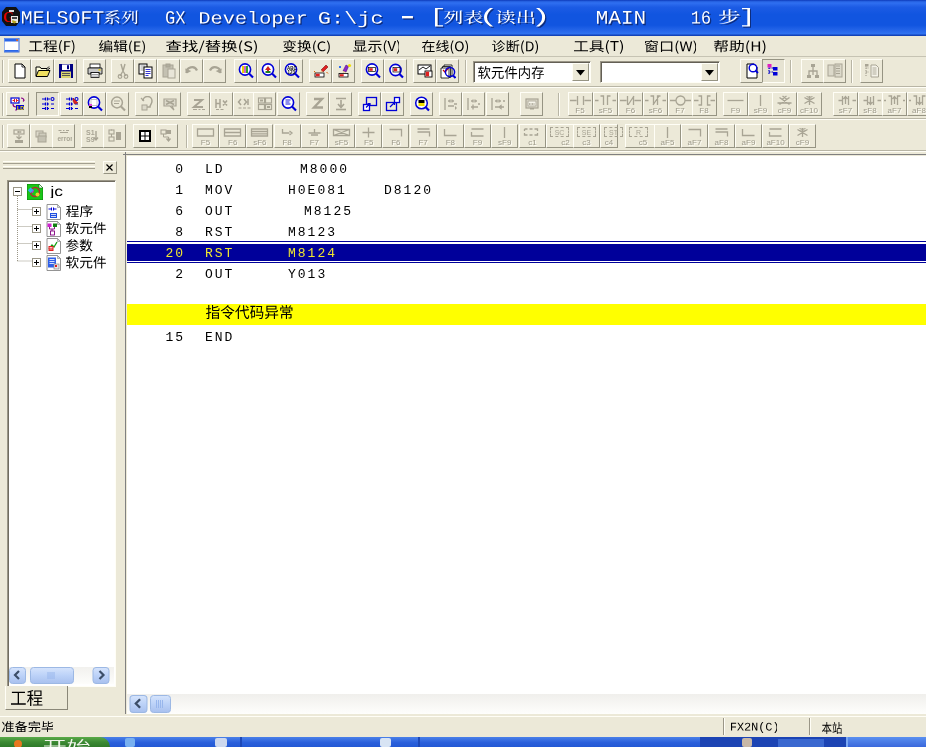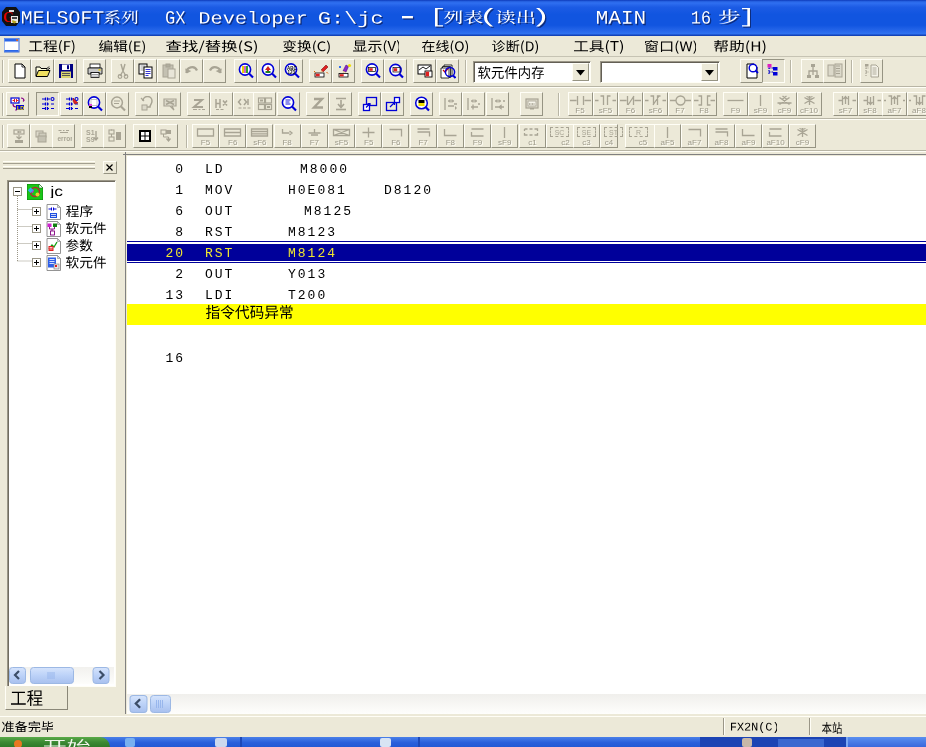--- a/index.html
+++ b/index.html
@@ -871,26 +871,25 @@
 <div class="abs" style="left:127px;top:156px;width:799px;height:538px;background:#fff;"></div>
 <div class="row" style="top:158.5px"><span class="stp">0</span><b style="left:78px">LD</b><b style="left:173px">M8000</b></div>
 <div class="row" style="top:179.5px"><span class="stp">1</span><b style="left:78px">MOV</b><b style="left:161px">H0E081</b><b style="left:257px">D8120</b></div>
 <div class="row" style="top:200.5px"><span class="stp">6</span><b style="left:78px">OUT</b><b style="left:177px">M8125</b></div>
 <div class="row" style="top:221.5px"><span class="stp">8</span><b style="left:78px">RST</b><b style="left:161px">M8123</b></div>
 <div class="abs" style="left:127px;top:240.5px;width:799px;height:22px;background:#00009a;"></div>
 <div class="abs" style="left:127px;top:242px;width:799px;height:1.5px;background:#fff;"></div>
 <div class="abs" style="left:127px;top:260.5px;width:799px;height:1.5px;background:#fff;"></div>
 <div class="row" style="top:242.5px;color:#f0e630"><span class="stp">20</span><b style="left:78px">RST</b><b style="left:161px">M8124</b></div>
 <div class="row" style="top:263.5px"><span class="stp">2</span><b style="left:78px">OUT</b><b style="left:161px">Y013</b></div>
-<div class="row" style="top:284.5px"><span class="stp">13</span><b style="left:78px">LDI</b><b style="left:161px">T200</b></div>
 <div class="abs" style="left:127px;top:304px;width:799px;height:21px;background:#ffff00;"></div>
 <svg class="t " style="left:206.0px;top:305.2px" width="86.50" height="14.20" viewBox="0 0 85.41 13.46" preserveAspectRatio="none">
       <path fill="#000" d="M5.9 0.1H7.0V4.2Q7.0 4.6 7.2 4.7Q7.4 4.8 8.1 4.8Q8.3 4.8 8.6 4.8Q8.9 4.8 9.3 4.8Q9.7 4.8 10.1 4.8Q10.5 4.8 10.9 4.8Q11.2 4.8 11.4 4.8Q11.8 4.8 12.0 4.7Q12.2 4.6 12.3 4.2Q12.4 3.8 12.4 3.0Q12.6 3.1 12.9 3.2Q13.2 3.3 13.4 3.4Q13.3 4.4 13.2 4.9Q13.0 5.4 12.6 5.6Q12.2 5.8 11.5 5.8Q11.3 5.8 11.0 5.8Q10.7 5.8 10.2 5.8Q9.8 5.8 9.3 5.8Q8.9 5.8 8.5 5.8Q8.2 5.8 8.1 5.8Q7.2 5.8 6.8 5.7Q6.3 5.5 6.1 5.2Q5.9 4.9 5.9 4.2ZM11.7 0.9 12.5 1.7Q11.7 2.0 10.8 2.3Q9.8 2.6 8.7 2.8Q7.7 3.0 6.7 3.2Q6.7 3.1 6.6 2.8Q6.5 2.6 6.4 2.4Q7.3 2.2 8.3 2.0Q9.3 1.7 10.2 1.5Q11.1 1.2 11.7 0.9ZM5.9 7.0H12.8V13.3H11.7V8.0H7.0V13.4H5.9ZM6.5 9.4H12.1V10.3H6.5ZM6.4 11.8H12.1V12.7H6.4ZM0.0 7.7Q0.6 7.6 1.5 7.4Q2.3 7.1 3.2 6.9Q4.1 6.6 5.1 6.3L5.2 7.3Q3.9 7.7 2.6 8.1Q1.3 8.5 0.3 8.8ZM0.2 3.0H5.0V4.0H0.2ZM2.2 0.1H3.3V12.1Q3.3 12.6 3.2 12.8Q3.0 13.1 2.8 13.2Q2.5 13.3 2.0 13.4Q1.5 13.4 0.8 13.4Q0.8 13.2 0.7 12.9Q0.6 12.6 0.5 12.4Q1.0 12.4 1.4 12.4Q1.8 12.4 1.9 12.4Q2.1 12.4 2.1 12.3Q2.2 12.3 2.2 12.1Z M18.5 10.0 19.3 9.3Q19.9 9.6 20.5 10.0Q21.2 10.5 21.8 10.9Q22.5 11.4 23.1 11.8Q23.6 12.2 24.0 12.6L23.2 13.5Q22.8 13.1 22.3 12.7Q21.7 12.2 21.1 11.8Q20.4 11.3 19.8 10.9Q19.1 10.4 18.5 10.0ZM16.5 6.7H25.5V7.8H16.5ZM19.9 4.1 20.6 3.5Q21.0 3.8 21.5 4.2Q21.9 4.6 22.3 5.0Q22.7 5.4 22.9 5.7L22.0 6.4Q21.8 6.1 21.5 5.7Q21.1 5.3 20.7 4.9Q20.3 4.5 19.9 4.1ZM21.7 0.7Q22.3 1.3 23.0 1.9Q23.8 2.6 24.7 3.2Q25.5 3.7 26.4 4.2Q27.3 4.7 28.2 5.0Q28.0 5.1 27.9 5.3Q27.7 5.5 27.6 5.7Q27.5 5.8 27.4 6.0Q26.5 5.6 25.6 5.1Q24.8 4.5 23.9 3.9Q23.0 3.3 22.2 2.6Q21.4 1.9 20.8 1.2ZM21.4 0.0 22.4 0.5Q21.6 1.6 20.4 2.7Q19.3 3.7 18.0 4.5Q16.7 5.4 15.3 6.0Q15.2 5.8 15.0 5.6Q14.8 5.3 14.6 5.1Q15.9 4.6 17.2 3.8Q18.5 3.0 19.6 2.0Q20.7 1.0 21.4 0.0ZM25.2 6.7H25.5L25.6 6.7L26.5 7.2Q25.9 7.8 25.1 8.6Q24.3 9.4 23.5 10.2Q22.7 11.0 21.9 11.8L20.9 11.2Q21.5 10.7 22.1 10.1Q22.7 9.5 23.3 8.9Q23.9 8.3 24.4 7.8Q24.9 7.3 25.2 6.9Z M33.2 5.0 42.2 3.9 42.4 4.9 33.4 6.1ZM38.9 0.9 39.7 0.4Q40.1 0.7 40.6 1.1Q41.1 1.5 41.5 2.0Q41.9 2.4 42.1 2.7L41.3 3.3Q41.0 2.9 40.6 2.5Q40.2 2.1 39.8 1.7Q39.3 1.2 38.9 0.9ZM33.1 0.2 34.1 0.5Q33.6 1.8 32.8 3.0Q32.1 4.3 31.2 5.3Q30.4 6.4 29.5 7.2Q29.4 7.1 29.3 6.9Q29.2 6.7 29.1 6.5Q28.9 6.3 28.8 6.1Q29.7 5.4 30.5 4.5Q31.3 3.5 31.9 2.4Q32.6 1.4 33.1 0.2ZM31.4 4.1 32.5 3.0 32.5 3.0V13.4H31.4ZM36.5 0.3H37.6Q37.7 2.7 37.9 4.8Q38.1 6.9 38.5 8.6Q38.9 10.2 39.6 11.1Q40.2 12.0 41.0 12.1Q41.3 12.1 41.5 11.5Q41.7 10.8 41.8 9.6Q41.9 9.7 42.1 9.8Q42.2 9.9 42.4 10.0Q42.6 10.1 42.7 10.2Q42.5 11.4 42.3 12.1Q42.0 12.8 41.7 13.1Q41.4 13.4 41.0 13.4Q40.0 13.3 39.3 12.6Q38.6 12.0 38.1 10.8Q37.6 9.6 37.3 8.0Q37.0 6.4 36.8 4.4Q36.6 2.5 36.5 0.3Z M55.6 6.4H56.7Q56.7 6.4 56.7 6.5Q56.7 6.6 56.7 6.7Q56.7 6.8 56.6 6.9Q56.5 8.9 56.3 10.1Q56.1 11.3 55.9 11.9Q55.7 12.6 55.5 12.9Q55.3 13.1 55.0 13.2Q54.8 13.3 54.5 13.3Q54.2 13.3 53.7 13.3Q53.3 13.3 52.7 13.3Q52.7 13.1 52.6 12.8Q52.6 12.5 52.4 12.3Q53.0 12.3 53.4 12.4Q53.8 12.4 54.0 12.4Q54.2 12.4 54.4 12.3Q54.5 12.3 54.6 12.2Q54.8 12.0 55.0 11.4Q55.2 10.8 55.3 9.6Q55.5 8.5 55.6 6.6ZM49.5 0.9H54.9V1.9H49.5ZM50.2 2.8 51.2 2.9Q51.1 3.6 51.1 4.4Q51.0 5.3 50.9 6.0Q50.8 6.8 50.7 7.4H49.7Q49.8 6.8 49.9 6.0Q50.0 5.2 50.0 4.4Q50.1 3.5 50.2 2.8ZM50.0 6.4H55.9V7.4H50.0ZM49.0 9.3H54.5V10.2H49.0ZM54.4 0.9H54.5L54.7 0.9L55.5 0.9Q55.4 1.6 55.3 2.4Q55.3 3.1 55.2 4.0Q55.1 4.8 55.0 5.6Q54.9 6.4 54.8 7.1L53.8 7.0Q53.9 6.3 54.0 5.5Q54.1 4.7 54.1 3.8Q54.2 3.0 54.3 2.3Q54.4 1.6 54.4 1.0ZM43.8 0.8H48.8V1.8H43.8ZM45.2 5.3H48.3V11.6H45.2V10.6H47.4V6.3H45.2ZM45.6 1.3 46.7 1.5Q46.4 2.9 46.0 4.2Q45.7 5.5 45.1 6.6Q44.6 7.8 44.0 8.6Q43.9 8.5 43.8 8.3Q43.8 8.1 43.7 7.8Q43.6 7.6 43.5 7.5Q44.3 6.4 44.8 4.7Q45.4 3.1 45.6 1.3ZM44.7 5.3H45.7V12.7H44.7Z M58.3 9.0H71.3V10.0H58.3ZM61.3 7.4H62.4V8.6Q62.4 9.2 62.3 9.8Q62.2 10.5 61.9 11.1Q61.5 11.8 60.8 12.4Q60.2 13.0 59.0 13.4Q59.0 13.3 58.9 13.2Q58.7 13.0 58.6 12.9Q58.4 12.7 58.3 12.6Q59.3 12.2 60.0 11.7Q60.6 11.2 60.9 10.6Q61.1 10.1 61.2 9.6Q61.3 9.0 61.3 8.5ZM67.0 7.4H68.1V13.4H67.0ZM59.6 1.2H60.7V5.2Q60.7 5.5 60.8 5.6Q60.9 5.8 61.4 5.9Q61.8 5.9 62.6 5.9Q62.8 5.9 63.2 5.9Q63.7 5.9 64.2 5.9Q64.8 5.9 65.4 5.9Q66.0 5.9 66.6 5.9Q67.2 5.9 67.7 5.9Q68.2 5.9 68.4 5.9Q69.0 5.9 69.3 5.8Q69.6 5.7 69.8 5.4Q69.9 5.1 69.9 4.5Q70.2 4.7 70.5 4.8Q70.8 4.8 71.0 4.9Q70.9 5.7 70.7 6.1Q70.4 6.6 69.9 6.8Q69.4 6.9 68.5 6.9Q68.3 6.9 67.9 6.9Q67.4 6.9 66.8 6.9Q66.2 6.9 65.6 6.9Q64.9 6.9 64.3 6.9Q63.7 6.9 63.2 6.9Q62.8 6.9 62.7 6.9Q61.5 6.9 60.8 6.8Q60.1 6.6 59.9 6.3Q59.6 5.9 59.6 5.2ZM60.0 3.3H68.5V1.7H59.6V0.7H69.6V4.2H60.0Z M78.9 7.1H80.0V13.4H78.9ZM76.6 5.1V6.5H82.1V5.1ZM75.5 4.3H83.2V7.4H75.5ZM74.2 8.6H84.0V9.6H75.3V12.7H74.2ZM83.4 8.6H84.5V11.6Q84.5 12.0 84.4 12.3Q84.3 12.5 84.0 12.6Q83.6 12.8 83.0 12.8Q82.5 12.8 81.6 12.8Q81.6 12.6 81.5 12.3Q81.4 12.0 81.3 11.8Q81.7 11.8 82.1 11.8Q82.5 11.8 82.7 11.8Q83.0 11.8 83.1 11.8Q83.3 11.8 83.4 11.8Q83.4 11.7 83.4 11.6ZM78.8 0.0H79.9V2.7H78.8ZM73.3 2.3H85.4V5.4H84.3V3.3H74.3V5.4H73.3ZM74.5 0.6 75.5 0.2Q75.8 0.6 76.2 1.1Q76.5 1.5 76.7 1.9L75.7 2.4Q75.5 2.0 75.2 1.5Q74.8 1.0 74.5 0.6ZM83.1 0.2 84.2 0.6Q83.9 1.0 83.5 1.5Q83.1 2.0 82.8 2.3L81.9 1.9Q82.1 1.7 82.3 1.4Q82.5 1.1 82.8 0.7Q83.0 0.4 83.1 0.2Z"></path>
     </svg>
-<div class="row" style="top:347.5px"><span class="stp">16</span></div>
+<div class="row" style="top:326.5px"><span class="stp">15</span><b style="left:78px">END</b></div>
 <div class="abs" style="left:127px;top:694px;width:799px;height:20px;background:linear-gradient(180deg,#f0efec,#fefefc);"></div>
 <svg class="t" style="left:129px;top:695px" width="19" height="18" viewBox="0 0 17 17">
       <rect x="0.5" y="0.5" width="16" height="16" rx="3" fill="url(#sbg)" stroke="#9cb8e4"></rect>
       <path d="M10 4 L6 8 L10 12" stroke="#3c4e68" stroke-width="2.2" fill="none"></path>
     </svg>
 <svg class="t" style="left:150px;top:695px" width="21" height="18" viewBox="0 0 21 18">
       <rect x="0.5" y="0.5" width="20" height="17" rx="3" fill="url(#sbg)" stroke="#9cb8e4"></rect>
       <path d="M6.5 5 v8 m2 0 v-8 m2 0 v8 m2 0 v-8" stroke="#98b6ec" stroke-width="1"></path>
     </svg>
 <div class="abs" style="left:0;top:716px;width:926px;height:21px;background:#ece9d8;border-top:1px solid #fffef6;"></div>

